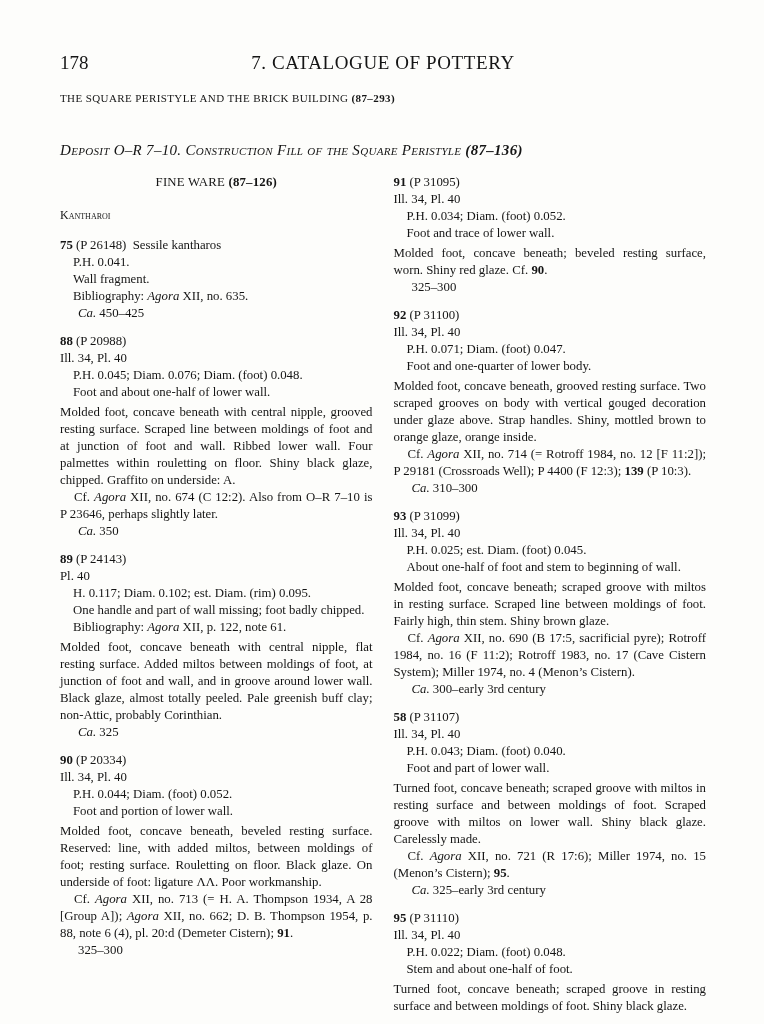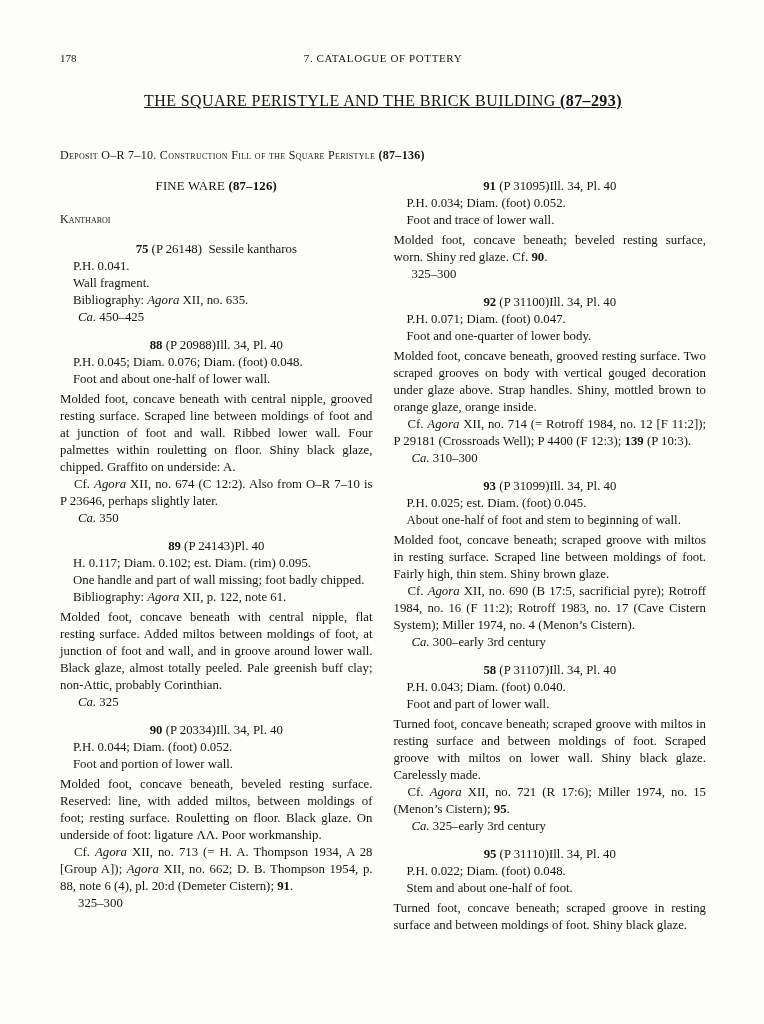--- a/index.html
+++ b/index.html
@@ -20,48 +20,47 @@
     height: 1024px;
     padding: 52px 58px 0 60px;
     overflow: hidden;
   }
   .seg-b { font-weight: bold; }
   .seg-i { font-style: italic; }
 
   .page-header {
     position: relative;
     height: 18px;
-    font-size: 11px;
+    font-size: 19px;
   }
   .page-number {
     position: absolute;
     left: 0;
     top: 0;
   }
   .running-head {
     display: block;
     text-align: center;
     letter-spacing: 0.6px;
   }
 
   .main-title {
     margin: 22px 0 0 0;
-    text-align: center;
-    font-size: 16px;
+    font-size: 11px;
     font-weight: normal;
     letter-spacing: 0.4px;
-    text-decoration: underline;
   }
 
   .deposit-heading {
     margin: 38px 0 0 0;
-    font-size: 12px;
+    font-size: 15px;
     font-weight: normal;
     font-variant: small-caps;
     letter-spacing: 0.3px;
+    font-style: italic;
   }
 
   .columns {
     display: flex;
     gap: 21px;
     margin-top: 15px;
   }
   .column {
     flex: 1;
     min-width: 0;
@@ -76,21 +75,22 @@
   }
   .group-heading {
     font-variant: small-caps;
     font-size: 12px;
     margin-bottom: 13px;
   }
 
   .entry { margin-bottom: 11px; }
   .entry-head {
     display: flex;
-    justify-content: center;
+    justify-content: space-between;
+    flex-direction: column;
   }
   .entry-head-left { white-space: pre-wrap; }
   .entry-ref { white-space: nowrap; }
 
   .e-line { padding-left: 13px; }
   .e-para { text-align: justify; margin-top: 3px; }
   .e-cf   { text-align: justify; text-indent: 14px; }
   .e-date { padding-left: 18px; }
 </style>
 </head>

